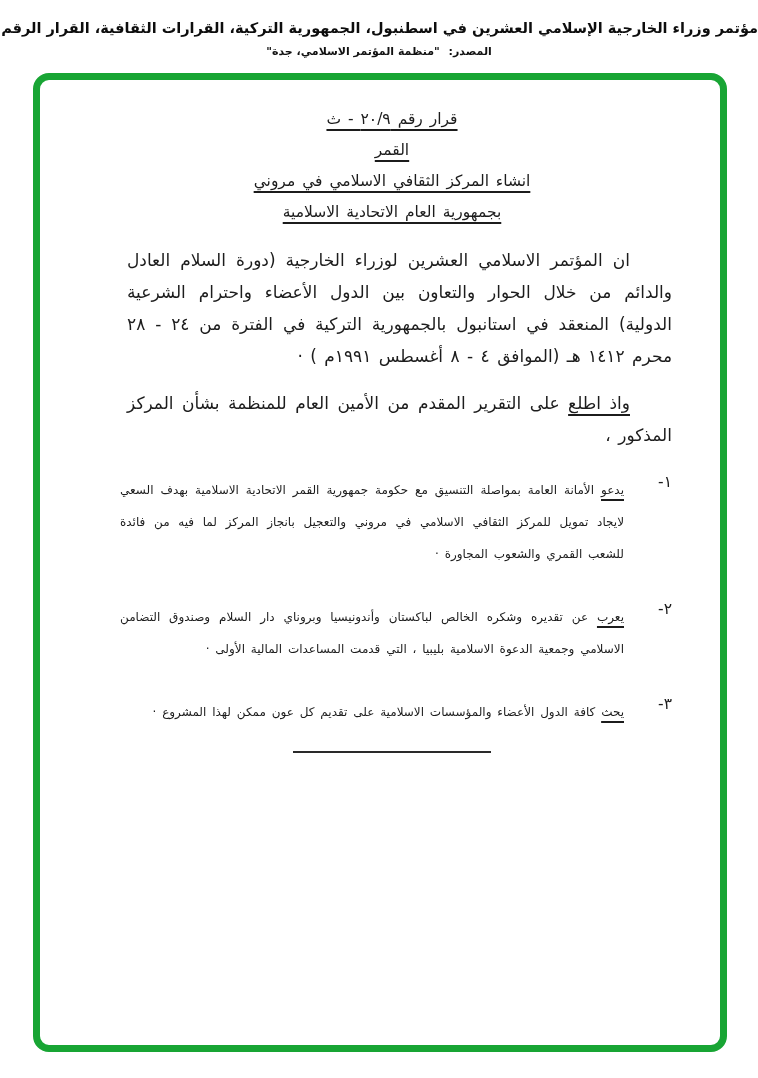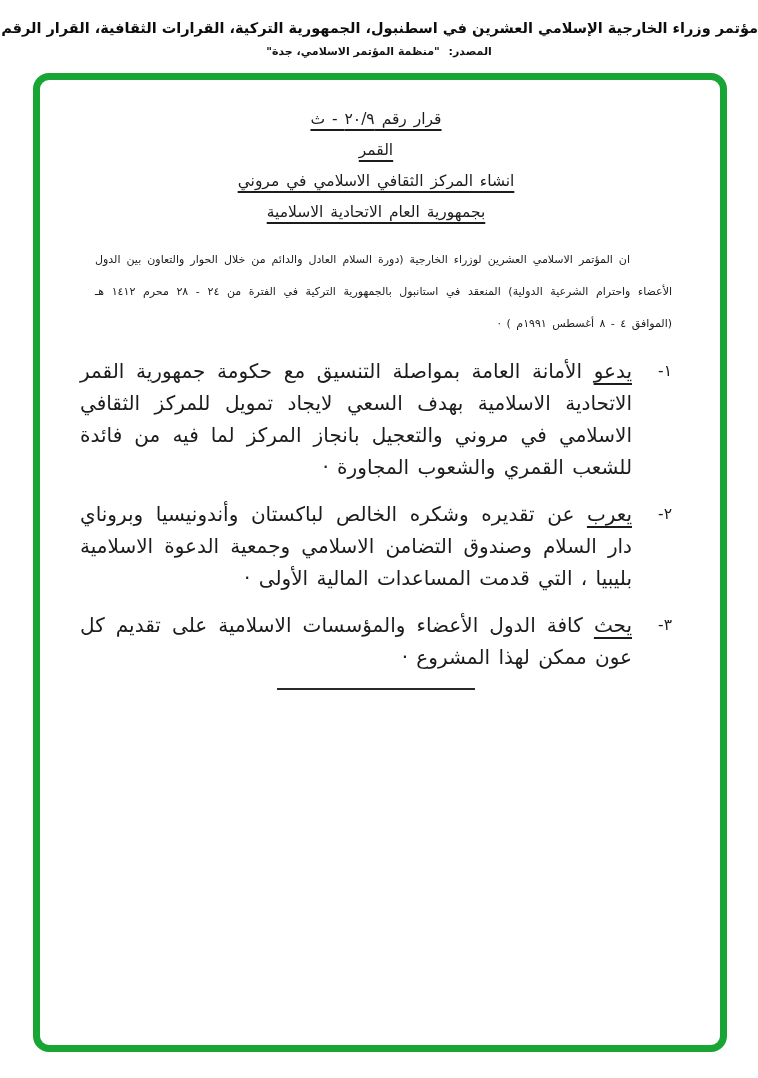--- a/index.html
+++ b/index.html
@@ -32,48 +32,48 @@
     box-sizing: border-box;
     border: 7px solid #18a534;
     border-radius: 16px;
     background: #ffffff;
     overflow: hidden;
   }
 
   
   .doc {
     direction: rtl;
-    padding: 18px 48px 0 40px;
+    padding: 18px 48px 0 72px;
     color: #1c1c1c;
     word-spacing: 2px;
   }
   .title-block { text-align: center; margin: 6px 0 16px 0; }
   .title-line {
     display: block;
     font-size: 15.5px; line-height: 31px;
   }
   .u {
     text-decoration: underline;
     text-underline-offset: 5px;
     text-decoration-thickness: 1.5px;
   }
   .para {
-    font-size: 11px; line-height: 32px;
+    font-size: 17px; line-height: 32px;
     text-align: justify;
     text-indent: 42px;
     margin: 0 0 15px 15px;
   }
   .item { display: flex; margin: 0 0 15px 0; }
   .item-num {
     flex: 0 0 40px; width: 40px;
     font-size: 15.5px; line-height: 32px;
   }
   .item-text {
-    flex: 1; margin: 0;
-    font-size: 20px; line-height: 32px;
+    flex: 1; margin: 8px;
+    font-size: 12px; line-height: 32px;
     text-align: justify;
   }
   .divider {
     width: 198px; height: 0;
     border-top: 2px solid #2a2a2a;
     margin: 6px auto 0 auto;
   }
 </style>
 </head>
 <body>
@@ -96,20 +96,21 @@
         <span class="title-line u">قرار رقم ٢٠/٩ - ث</span>
         <span class="title-line u">القمر</span>
         <span class="title-line u">انشاء المركز الثقافي الاسلامي في مروني</span>
         <span class="title-line u">بجمهورية العام الاتحادية الاسلامية</span>
       </div>
 
       <p class="para"><span class="u"></span><span>ان المؤتمر الاسلامي العشرين لوزراء الخارجية (دورة السلام العادل والدائم من خلال الحوار والتعاون بين الدول الأعضاء واحترام الشرعية الدولية) المنعقد في استانبول بالجمهورية التركية في الفترة من ٢٤ - ٢٨ محرم ١٤١٢ هـ (الموافق ٤ - ٨ أغسطس ١٩٩١م ) ·</span></p>
 
 
 
+      <p class="para"><span class="u">واذ اطلع</span><span> على التقرير المقدم من الأمين العام للمنظمة بشأن المركز المذكور ،</span></p>
 
       <div class="item">
         <span class="item-num">١-</span>
         <p class="item-text"><span class="u">يدعو</span><span> الأمانة العامة بمواصلة التنسيق مع حكومة جمهورية القمر الاتحادية الاسلامية بهدف السعي لايجاد تمويل للمركز الثقافي الاسلامي في مروني والتعجيل بانجاز المركز لما فيه من فائدة للشعب القمري والشعوب المجاورة ·</span></p>
       </div>
 
       <div class="item">
         <span class="item-num">٢-</span>
         <p class="item-text"><span class="u">يعرب</span><span> عن تقديره وشكره الخالص لباكستان وأندونيسيا وبروناي دار السلام وصندوق التضامن الاسلامي وجمعية الدعوة الاسلامية بليبيا ، التي قدمت المساعدات المالية الأولى ·</span></p>
       </div>

